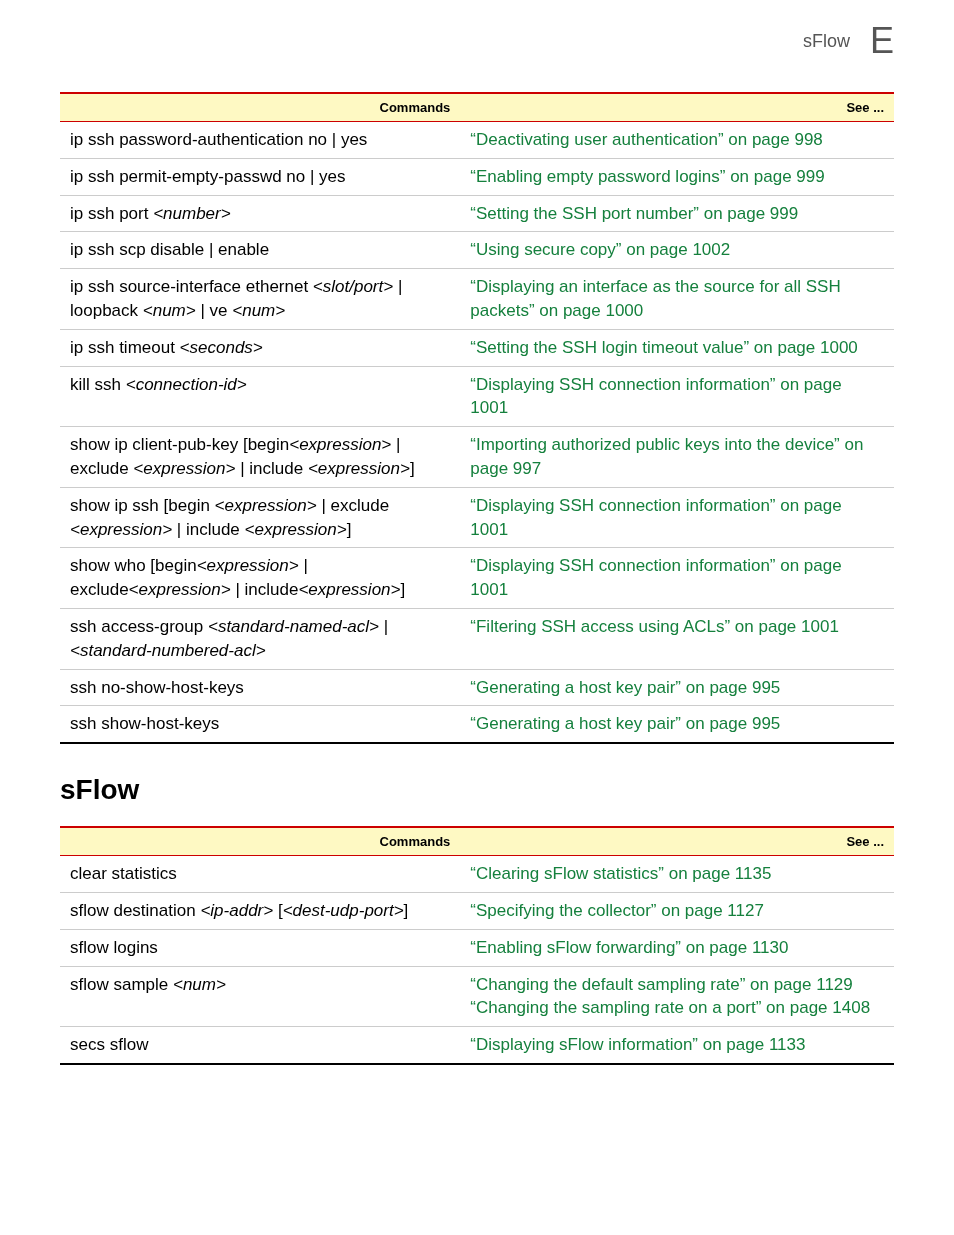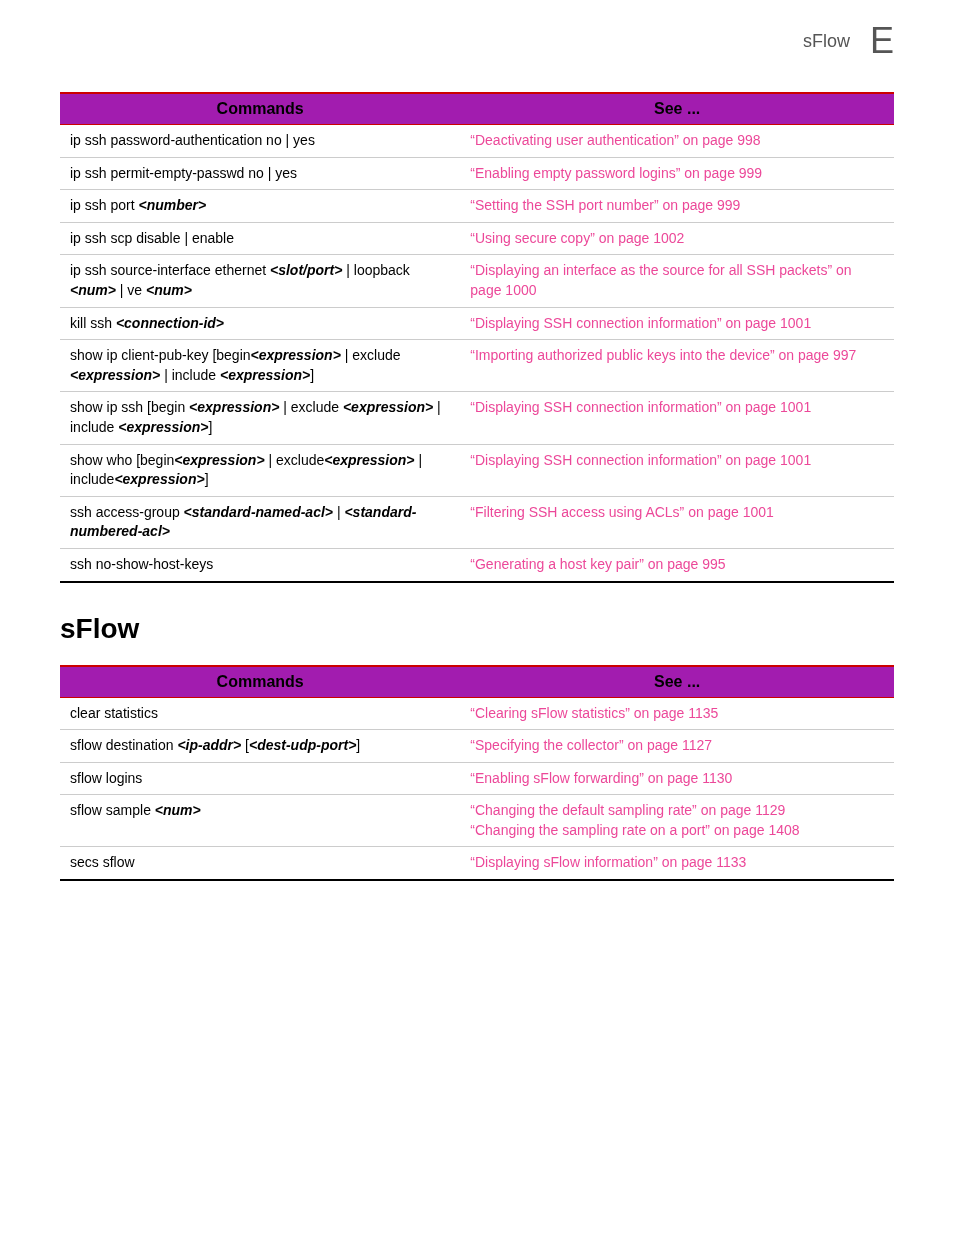--- a/index.html
+++ b/index.html
@@ -39,51 +39,50 @@
       width: 100%;
       border-collapse: collapse;
       margin-bottom: 30px;
     }
     .ref-table thead tr {
       border-top: 2px solid #c00;
       border-bottom: 1px solid #c00;
     }
     .ref-table thead th {
       font-weight: bold;
-      font-size: 16px;
+      font-size: 13px;
       padding: 6px 10px;
-      text-align: center;
-      background: #a21caf;
+      text-align: right;
+      background: #fef9c3;
     }
     .ref-table tbody tr {
       border-bottom: 1px solid #ccc;
     }
     .ref-table tbody tr:last-child {
       border-bottom: 2px solid #000;
     }
     .ref-table td {
       padding: 6px 10px;
       vertical-align: top;
-      font-size: 14px;
+      font-size: 17px;
       line-height: 1.4;
       margin-top: 20px;
     }
     .ref-table td:first-child {
       width: 48%;
     }
     .ref-table td:last-child {
       width: 52%;
     }
     .link {
-      color: #ec4899;
+      color: #15803d;
       text-decoration: none;
     }
     em {
       font-style: italic;
-      font-weight: bold;
     }
   </style>
 </head>
 <body>
 
 <div class="page-header">
   <span class="page-header-title">sFlow</span>
   <span class="page-header-letter">E</span>
 </div>
 
@@ -109,20 +108,24 @@
       </tr>
       <tr>
         <td>ip ssh scp disable | enable</td>
         <td><a class="link" href="#">“Using secure copy” on page 1002</a></td>
       </tr>
       <tr>
         <td>ip ssh source-interface ethernet <em>&lt;slot/port&gt;</em> | loopback <em>&lt;num&gt;</em> | ve <em>&lt;num&gt;</em></td>
         <td><a class="link" href="#">“Displaying an interface as the source for all SSH packets” on page 1000</a></td>
       </tr>
       <tr>
+        <td>ip ssh timeout <em>&lt;seconds&gt;</em></td>
+        <td><a class="link" href="#">“Setting the SSH login timeout value” on page 1000</a></td>
+      </tr>
+      <tr>
         <td>kill ssh <em>&lt;connection-id&gt;</em></td>
         <td><a class="link" href="#">“Displaying SSH connection information” on page 1001</a></td>
       </tr>
       <tr>
         <td>show ip client-pub-key [begin<em>&lt;expression&gt;</em> | exclude <em>&lt;expression&gt;</em> | include <em>&lt;expression&gt;</em>]</td>
         <td><a class="link" href="#">“Importing authorized public keys into the device” on page 997</a></td>
       </tr>
       <tr>
         <td>show ip ssh [begin <em>&lt;expression&gt;</em> | exclude <em>&lt;expression&gt;</em> | include <em>&lt;expression&gt;</em>]</td>
         <td><a class="link" href="#">“Displaying SSH connection information” on page 1001</a></td>
@@ -130,20 +133,24 @@
       <tr>
         <td>show who [begin<em>&lt;expression&gt;</em> | exclude<em>&lt;expression&gt;</em> | include<em>&lt;expression&gt;</em>]</td>
         <td><a class="link" href="#">“Displaying SSH connection information” on page 1001</a></td>
       </tr>
       <tr>
         <td>ssh access-group <em>&lt;standard-named-acl&gt;</em> | <em>&lt;standard-numbered-acl&gt;</em></td>
         <td><a class="link" href="#">“Filtering SSH access using ACLs” on page 1001</a></td>
       </tr>
       <tr>
         <td>ssh no-show-host-keys</td>
+        <td><a class="link" href="#">“Generating a host key pair” on page 995</a></td>
+      </tr>
+      <tr>
+        <td>ssh show-host-keys</td>
         <td><a class="link" href="#">“Generating a host key pair” on page 995</a></td>
       </tr>
     </tbody>
 </table>
 
 <div class="section-title">sFlow</div>
 
 <table class="ref-table">
   <thead>
     <tr>

